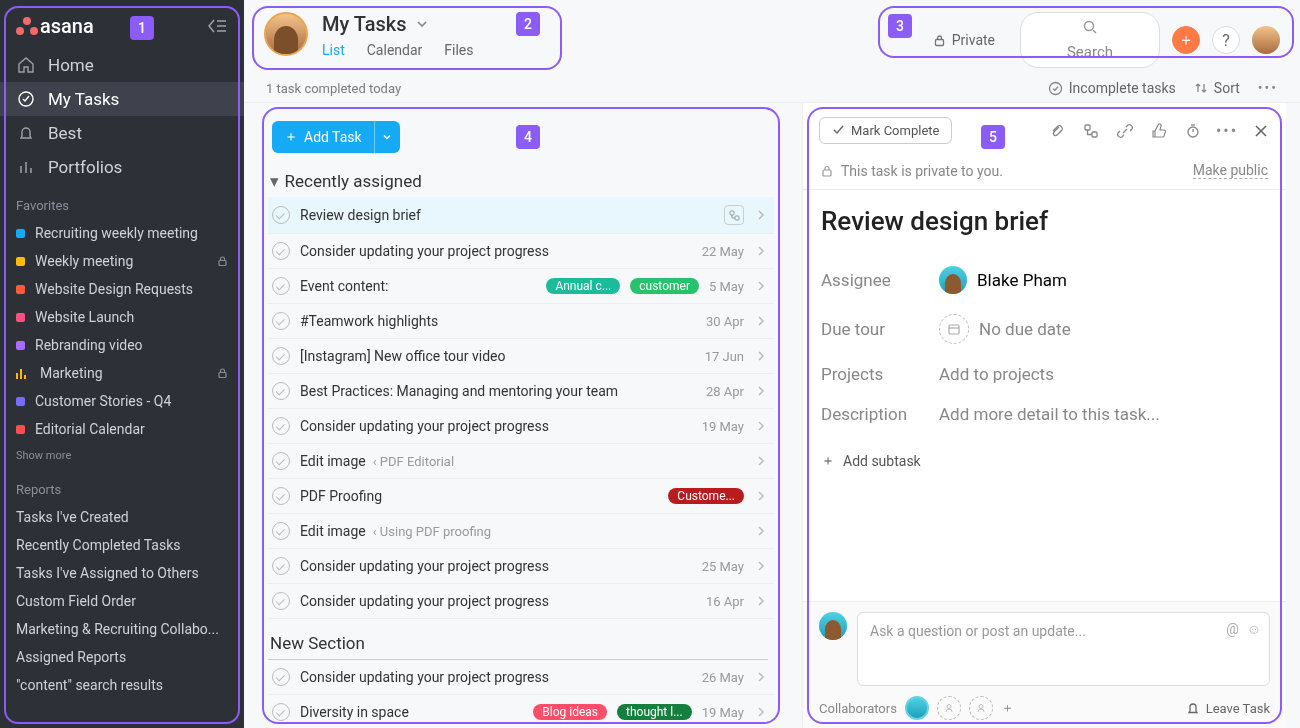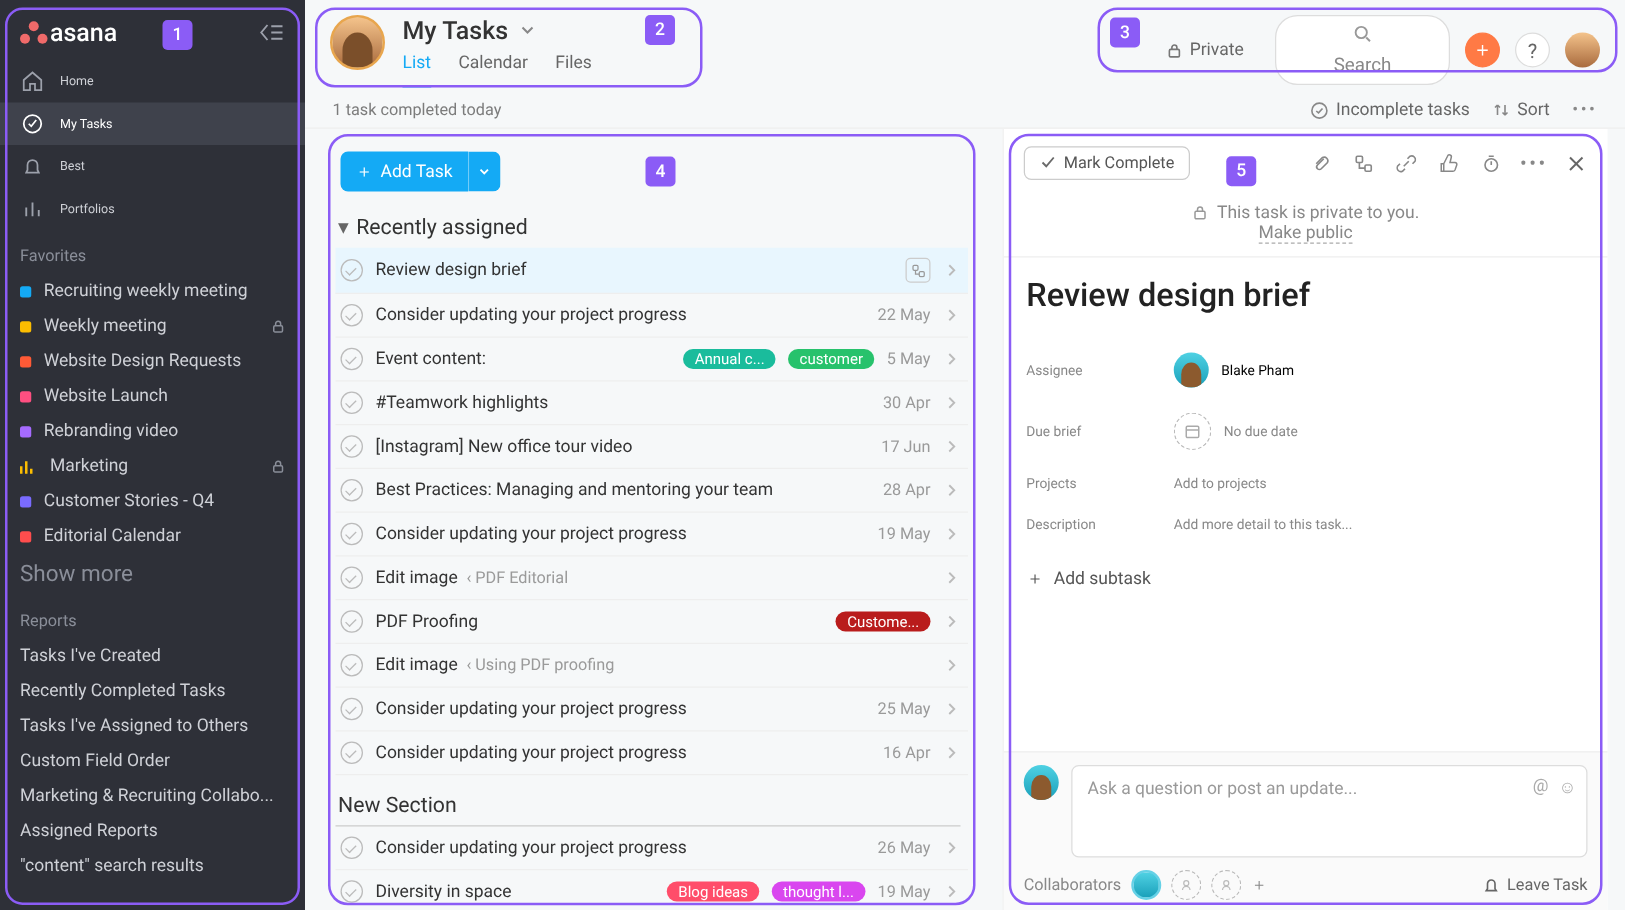--- a/index.html
+++ b/index.html
@@ -10,35 +10,35 @@
   .sidebar { width: 244px; background: #2e3038; color: #cfd1d7; display: flex; flex-direction: column; position: relative; }
   .sidebar .topbar { display: flex; align-items: center; justify-content: space-between; padding: 14px 16px 10px 16px; }
   .logo { display: flex; align-items: center; gap: 2px; color: #fff; font-weight: 500; font-size: 20px; }
   .logo-dots { position: relative; width: 22px; height: 20px; }
   .logo-dots span { position:absolute; width:8px; height:8px; border-radius:50%; background:#f06a6a; }
   .logo-dots span:nth-child(1){ top:1px; left:7px; }
   .logo-dots span:nth-child(2){ bottom:1px; left:0; }
   .logo-dots span:nth-child(3){ bottom:1px; right:0; }
   .collapse-btn { color:#9ca0ab; display:flex; align-items:center; }
 
-  .nav-item { display:flex; align-items:center; gap:12px; padding:7px 16px; cursor:pointer; font-size:10px; color:#cfd1d7; }
+  .nav-item { display:flex; align-items:center; gap:12px; padding:7px 16px; cursor:pointer; font-size:17px; color:#cfd1d7; }
   .nav-item.active { background:#3f424c; color:#fff; }
   .nav-item .nicon { width:20px; height:20px; display:flex; align-items:center; justify-content:center; color:#9ca0ab; }
   .nav-item.active .nicon { color:#fff; }
 
   .section-label { padding: 14px 16px 6px; font-size: 13px; color:#8a8e99; }
   .fav-item { display:flex; align-items:center; gap:10px; padding:6px 16px; font-size:14px; cursor:pointer; }
   .fav-dot { width:9px; height:9px; border-radius:2px; flex-shrink:0; }
   .fav-lock { color:#8a8e99; margin-left:auto; }
   .bars-icon span{ display:block; width:2px; background:#fcbd01; margin-right:2px; float:left;}
   .bars-icon { display:flex; align-items:flex-end; height:12px; width:14px;}
   .bars-icon span:nth-child(1){height:6px;}
   .bars-icon span:nth-child(2){height:10px;}
   .bars-icon span:nth-child(3){height:4px;}
-  .show-more { padding:6px 16px; font-size:18px; color:#8a8e99; cursor:pointer;}
+  .show-more { padding:6px 16px; font-size:11px; color:#8a8e99; cursor:pointer;}
   .report-item { padding:6px 16px; font-size:14px; cursor:pointer; white-space:nowrap; overflow:hidden; text-overflow:ellipsis;}
 
   .annot { position:absolute; border:2px solid #8b5cf6; border-radius:16px; pointer-events:none; }
   .annot-badge { position:absolute; width:24px; height:24px; background:#8b5cf6; color:#fff; border-radius:4px; display:flex; align-items:center; justify-content:center; font-size:14px; font-weight:500; pointer-events:none; }
 
   
   .main { flex:1; display:flex; flex-direction:column; }
 
   .header-row { display:flex; align-items:flex-start; padding:12px 20px 0 20px; gap:14px; position:relative; }
   .avatar-lg { width:44px; height:44px; border-radius:50%; background:linear-gradient(#f4c38b,#a96b3e); border:2px solid #e8a64e; flex-shrink:0; overflow:hidden; display:flex; align-items:flex-end; justify-content:center;}
@@ -80,25 +80,25 @@
   .subtask-badge{ width:20px; height:20px; border:1px solid #ccc; border-radius:4px; display:flex; align-items:center; justify-content:center; color:#999; font-size:11px;}
   .pill { padding:1px 9px; border-radius:10px; font-size:12px; color:#fff; white-space:nowrap;}
   .new-section-head { font-size:17px; color:#333; padding:14px 0 6px 2px; border-bottom:1px solid #ccc; margin-right:6px;}
 
   
   .detail-panel { width:484px; background:#fff; border-left:1px solid #eee; display:flex; flex-direction:column; position:relative;}
   .detail-top { display:flex; align-items:center; gap:10px; padding:14px 16px; }
   .mark-complete { border:1px solid #ccc; background:#fff; padding:5px 12px; border-radius:6px; font-size:13px; color:#555; display:flex; align-items:flex-start; gap:6px; cursor:pointer;}
   .detail-actions { margin-left:auto; display:flex; align-items:center; gap:16px; color:#888;}
   .detail-actions .ic{cursor:pointer; width:18px; height:18px; display:flex; align-items:center; justify-content:center;}
-  .privacy-row { display:flex; align-items:center; justify-content:space-between; padding:4px 18px 10px; font-size:14px; color:#888; border-bottom:1px solid #eee;flex-direction:column;}
+  .privacy-row { display:flex; align-items:center; justify-content:space-between; padding:4px 18px 10px; font-size:14px; color:#888; border-bottom:1px solid #eee;}
   .make-public { border-bottom:1px dashed #aaa; cursor:pointer;}
   .detail-body { padding:16px 18px 0; flex:1; overflow-y:auto;}
   .dtitle { font-size:26px; font-weight:500; color:#222; margin-bottom:20px;}
-  .drow { display:flex; align-items:center; padding:10px 0; font-size:11px;}
+  .drow { display:flex; align-items:center; padding:10px 0; font-size:17px;}
   .drow .label{ width:118px; color:#888;}
   .assignee { display:flex; align-items:center; gap:10px;}
   .avatar-xs { width:28px; height:28px; border-radius:50%; background:linear-gradient(#4fd1e3,#1aa0ba); display:flex; align-items:flex-end; justify-content:center; overflow:hidden;}
   .avatar-xs::after{content:""; width:60%; height:70%; background:#8c5a2e; border-radius:50% 50% 0 0;}
   .date-empty{ display:flex; align-items:center; gap:10px; color:#888;}
   .date-circle{ width:30px; height:30px; border:1.5px dashed #bbb; border-radius:50%; display:flex; align-items:center; justify-content:center; color:#aaa;}
   .add-proj, .desc-ph { color:#888;}
   .add-sub { display:flex; align-items:center; gap:8px; color:#555; font-size:14px; padding:18px 0; cursor:pointer;}
   .detail-footer { border-top:1px solid #eee; padding:10px 16px 8px; background:#fafafa;}
   .comment-box { display:flex; gap:10px; }
@@ -468,21 +468,21 @@
             <span class="row-chevron">
               <svg width="8" height="12" viewBox="0 0 8 12">
                 <path d="M2 2 L6 6 L2 10" stroke="#bbb" stroke-width="1.5" fill="none"></path>
               </svg>
             </span>
           </div>
           <div class="task-item">
             <span class="check"></span>
             <span class="task-title">Diversity in space</span>
             <span class="pill" style="background: rgb(255, 77, 106);">Blog ideas</span>
-            <span class="pill" style="background: #d946ef;">thought l...</span>
+            <span class="pill" style="background: #15803d;">thought l...</span>
             <span class="due">19 May</span>
             <span class="row-chevron">
               <svg width="8" height="12" viewBox="0 0 8 12">
                 <path d="M2 2 L6 6 L2 10" stroke="#bbb" stroke-width="1.5" fill="none"></path>
               </svg>
             </span>
           </div>
         </div>
 
       <div class="annot" style="top:4px; left:4px; right:4px; bottom:4px;"></div>
@@ -556,21 +556,21 @@
         <div class="dtitle">Review design brief</div>
 
         <div class="drow">
           <div class="label">Assignee</div>
           <div class="assignee">
             <div class="avatar-xs"></div>
             <span>Blake Pham</span>
           </div>
         </div>
         <div class="drow">
-          <div class="label">Due brief</div>
+          <div class="label">Due tour</div>
           <div class="date-empty">
             <div class="date-circle">
                 <svg width="14" height="14" viewBox="0 0 14 14">
                   <rect x="2" y="3" width="10" height="9" rx="1" stroke="#aaa" fill="none" stroke-width="1.2"></rect>
                   <line x1="2" y1="6" x2="12" y2="6" stroke="#aaa" stroke-width="1.2"></line>
                 </svg>
               </div>
             <span>No due date</span>
           </div>
         </div>

